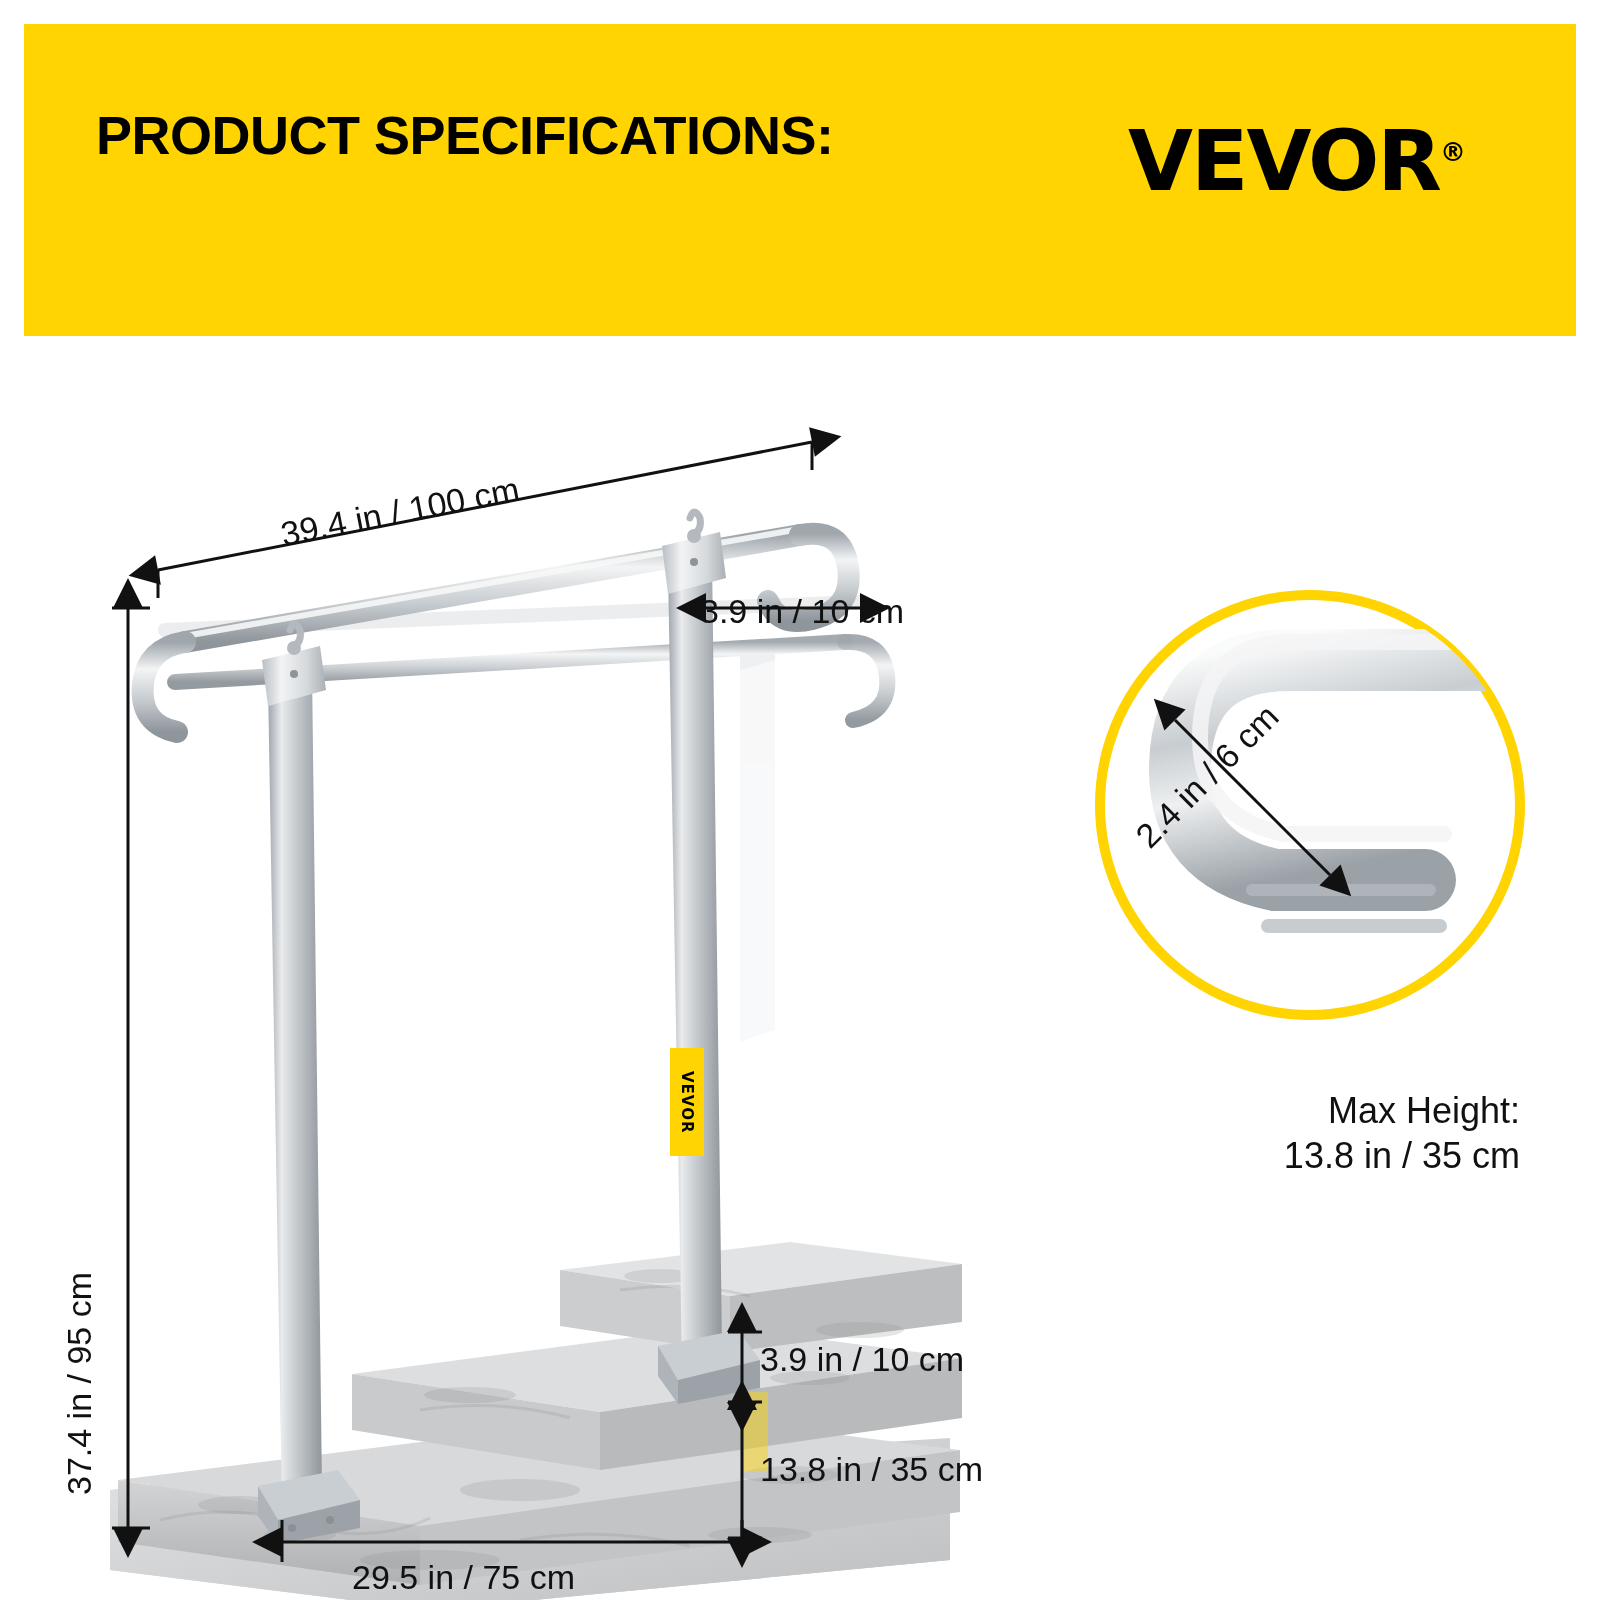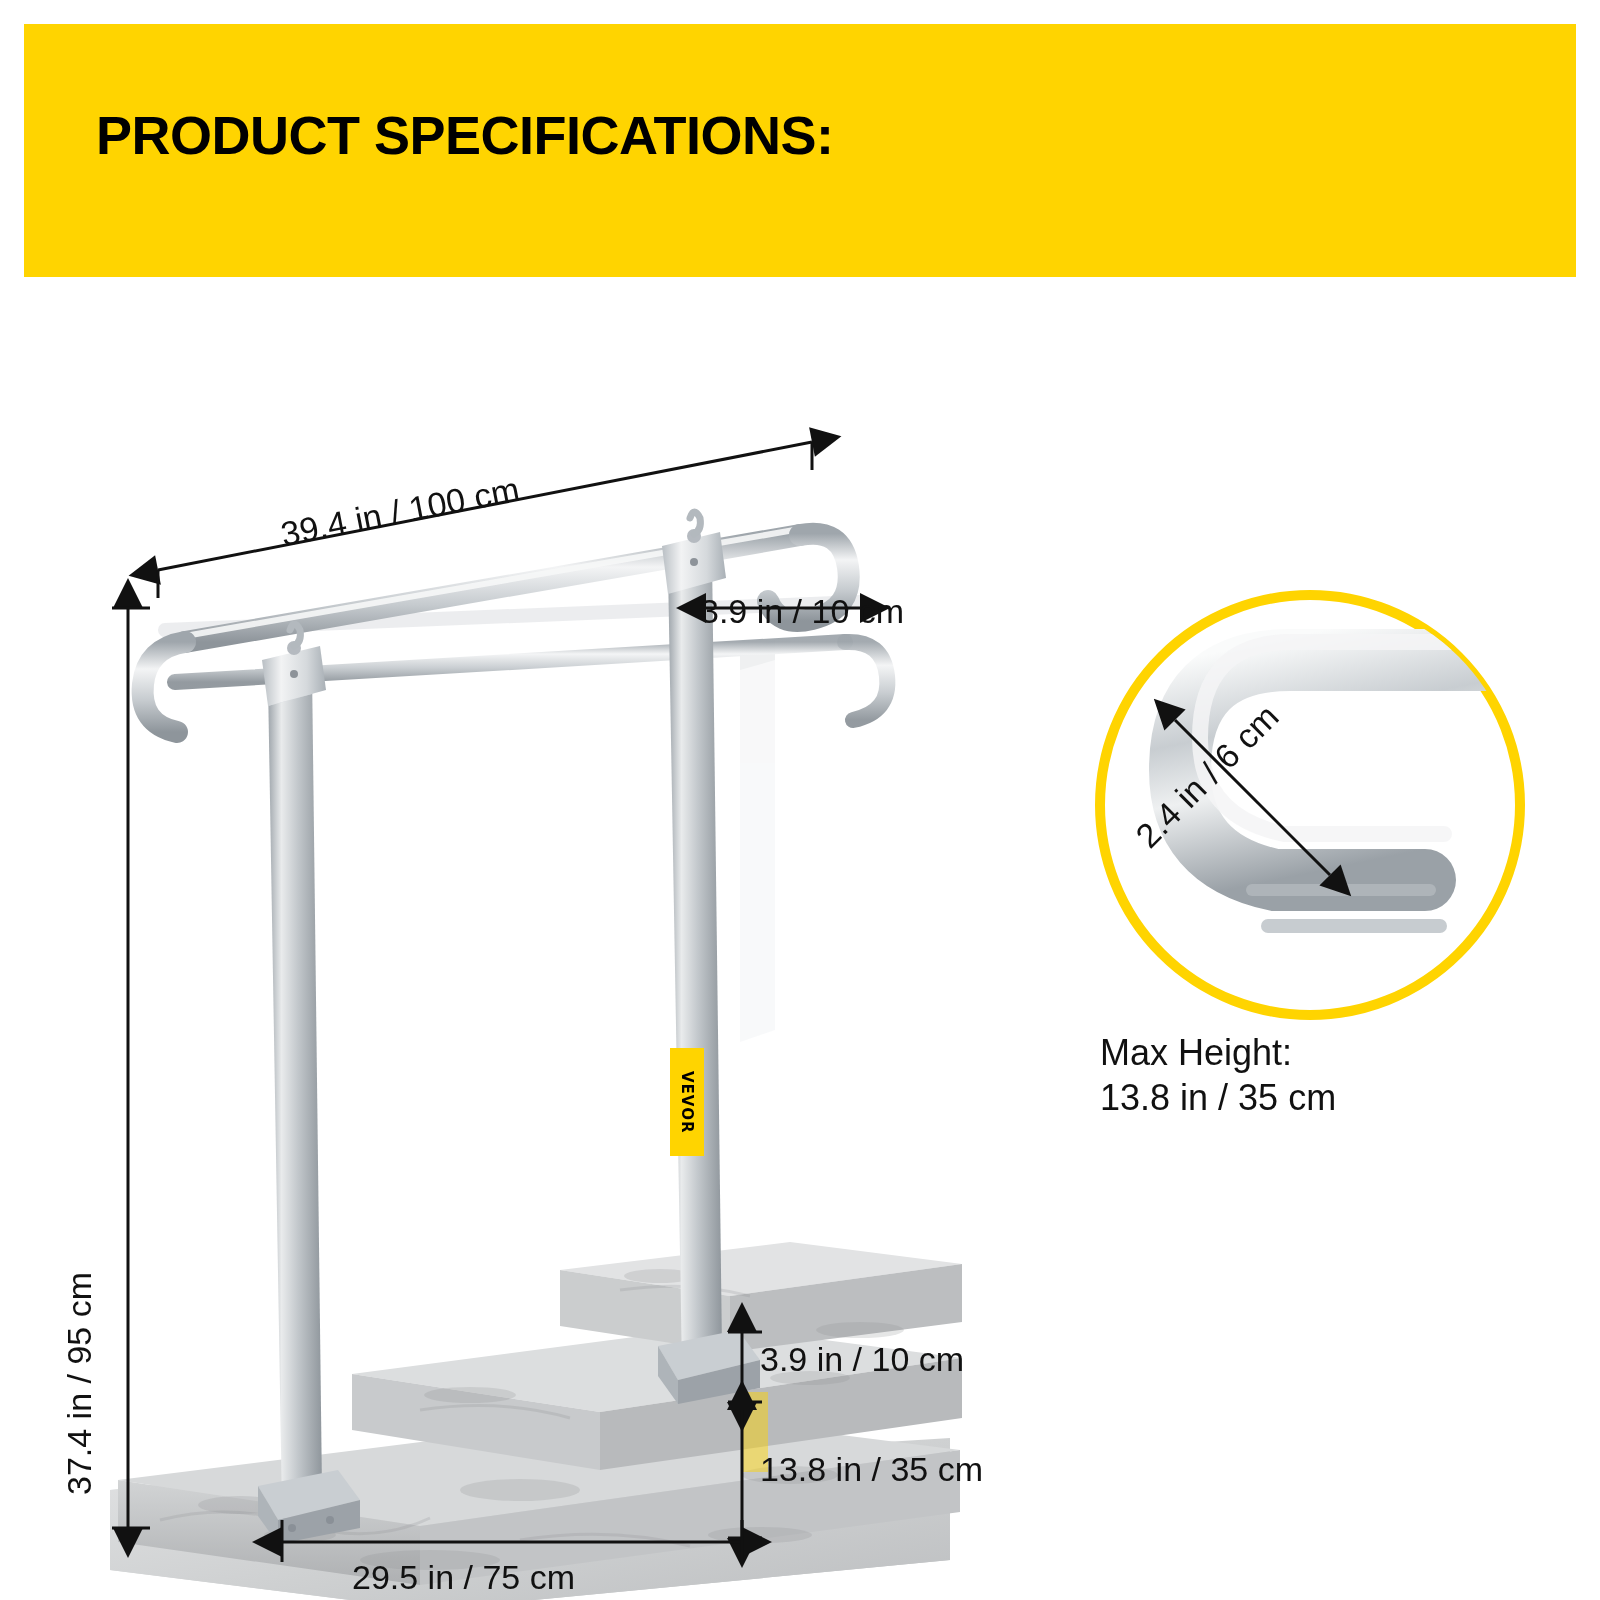--- a/index.html
+++ b/index.html
@@ -14,21 +14,21 @@
     font-family: "Liberation Sans", sans-serif;
     overflow: hidden;
   }
 
   
   .header {
     position: absolute;
     left: 24px;
     top: 24px;
     width: 1552px;
-    height: 253px;
+    height: 312px;
     background: #FFD400;
     box-sizing: border-box;
   }
   .header-title {
     position: absolute;
     left: 72px;
     top: 80px;
     font-size: 54px;
     font-weight: bold;
     letter-spacing: -0.5px;
@@ -89,23 +89,23 @@
   }
   .rot-detail {
     transform: rotate(-45deg);
     transform-origin: left top;
   }
 
   
   .detail-caption {
     position: absolute;
     left: 1100px;
-    top: 700px;
+    top: 758px;
     width: 420px;
-    text-align: left;
+    text-align: right;
     font-size: 36px;
     line-height: 1.25;
     color: #111111;
   }
 
   
   .post-badge {
     position: absolute;
     background: #FFD400;
     color: #000;
@@ -114,20 +114,21 @@
     display: flex;
     align-items: center;
     justify-content: center;
   }
 </style>
 </head>
 <body>
 
 <div class="header">
   <div class="header-title">PRODUCT SPECIFICATIONS:</div>
+  <div class="brand"><span>VEVOR</span><span class="reg">®</span></div>
 </div>
 
 <div class="diagram">
 
   <svg width="1600" height="1270" viewBox="0 0 1600 1270">
     <defs>
       <linearGradient id="metalV" x1="0" y1="0" x2="1" y2="0">
         <stop offset="0%" stop-color="#9ea5ab"></stop>
         <stop offset="25%" stop-color="#e9ebec"></stop>
         <stop offset="55%" stop-color="#c3c8cc"></stop>

